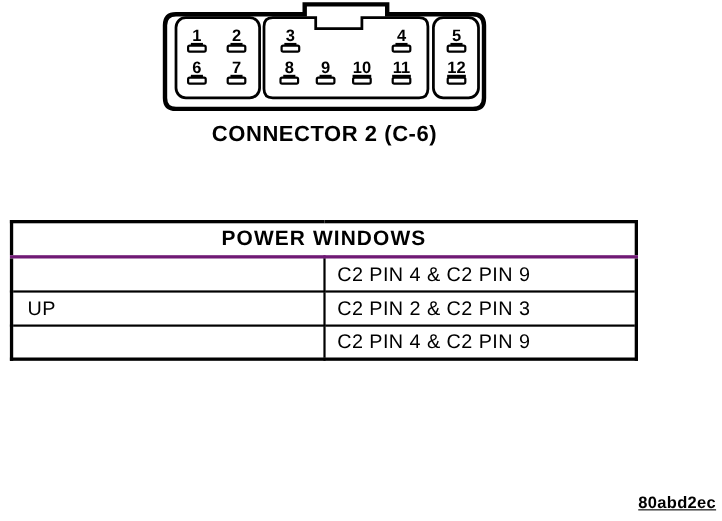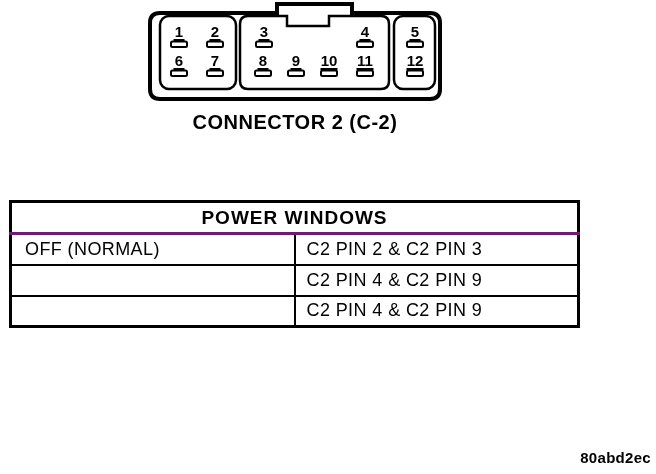--- a/index.html
+++ b/index.html
@@ -72,20 +72,21 @@
   }
   table.pw td.action { width: 303px; }
   table.pw td.pins   { padding-left: 11px; }
 
   .figure-id {
     position: absolute;
     top: 449px; right: 5px;
     font-size: 15px;
     font-weight: bold;
     letter-spacing: 0.3px;
+    text-decoration: underline;
   }
 </style>
 </head>
 <body>
 
 <div>
 
   <svg class="connector-svg" viewBox="0 0 656 110">
 
     <path class="shell" d="M160 13 H277 V4 H352 V13 H430 Q440 13 440 23 V89 Q440 99 430 99 H160 Q150 99 150 89 V23 Q150 13 160 13 Z"></path>
@@ -152,36 +153,36 @@
       <line class="pin-ul" x1="356.5" y1="69" x2="373.5" y2="69"></line>
       <rect class="slot" x="357" y="70.5" width="16" height="5.5" rx="1.5"></rect>
     </g>
     <g>
       <text x="415" y="66">12</text>
       <line class="pin-ul" x1="406.5" y1="69" x2="423.5" y2="69"></line>
       <rect class="slot" x="407" y="70.5" width="16" height="5.5" rx="1.5"></rect>
     </g>
   </svg>
 
-  <div class="connector-label">CONNECTOR 2 (C-2)</div>
+  <div class="connector-label">CONNECTOR 2 (C-6)</div>
 
   <table class="pw">
     <thead>
       <tr>
         <th colspan="2">POWER WINDOWS</th>
       </tr>
     </thead>
     <tbody>
       <tr>
-        <td class="action">OFF (NORMAL)</td>
-        <td class="pins">C2 PIN 2 &amp; C2 PIN 3</td>
+        <td class="action"></td>
+        <td class="pins">C2 PIN 4 &amp; C2 PIN 9</td>
       </tr>
       <tr>
-        <td class="action"></td>
-        <td class="pins">C2 PIN 4 &amp; C2 PIN 9</td>
+        <td class="action">UP</td>
+        <td class="pins">C2 PIN 2 &amp; C2 PIN 3</td>
       </tr>
       <tr>
         <td class="action"></td>
         <td class="pins">C2 PIN 4 &amp; C2 PIN 9</td>
       </tr>
     </tbody>
   </table>
 
   <div class="figure-id">80abd2ec</div>
 

